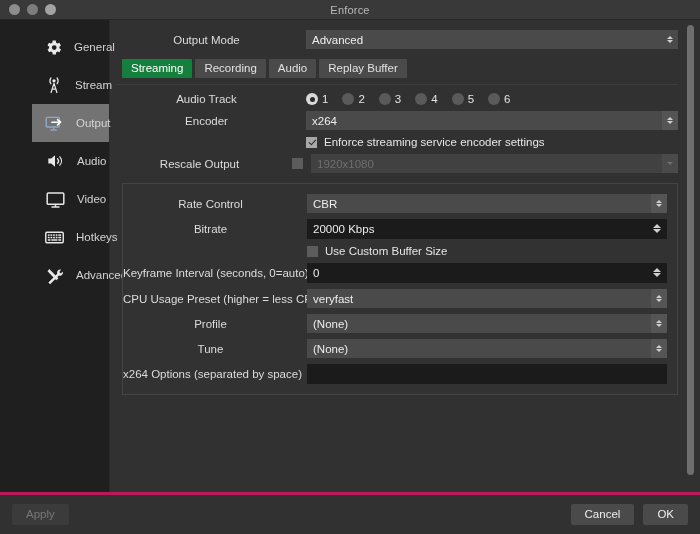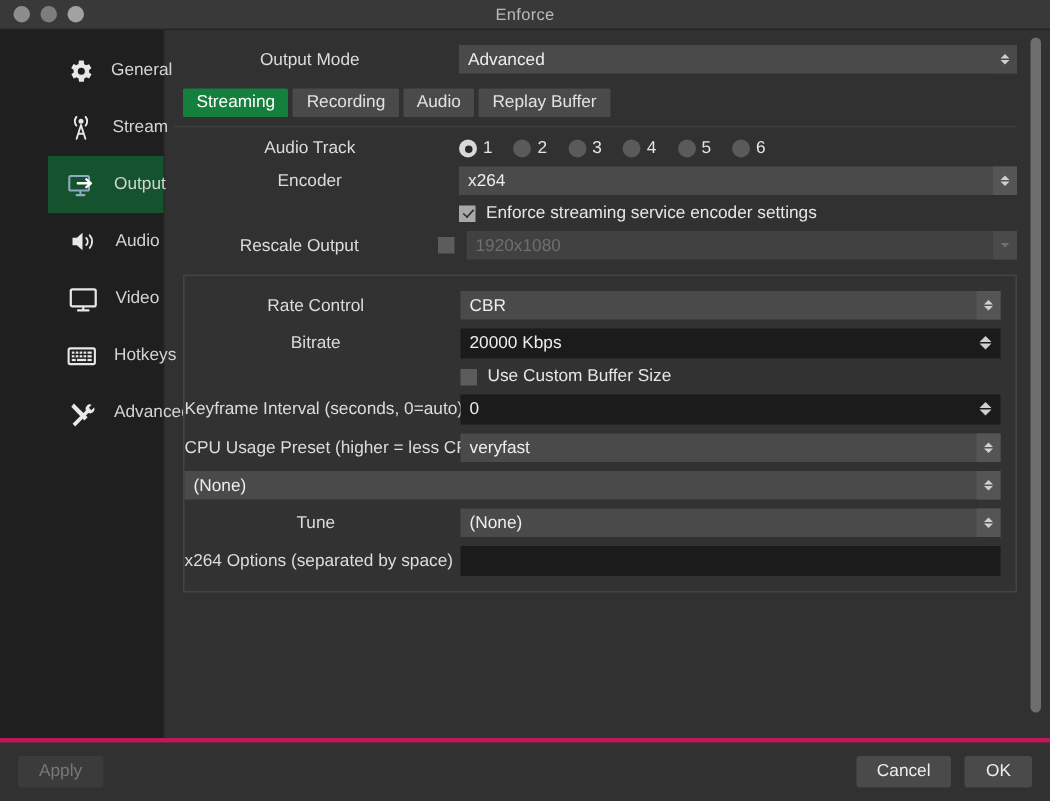--- a/index.html
+++ b/index.html
@@ -47,21 +47,21 @@
   .side-item {
     height: 38px;
     display: flex; align-items: center;
     padding-left: 12px;
     gap: 11px;
     color: #d4d4d4;
     font-size: 11.5px;
     cursor: default;
     margin-left: 32px;
   }
-  .side-item.active { background: #14532d; }
+  .side-item.active { background: #737373; }
   .side-ico { width: 22px; height: 22px; display:flex; align-items:center; justify-content:center; }
   .side-ico svg { display:block; }
 
   
   .content {
     flex: 1; position: relative;
     padding: 10px 22px 0 6px;
     min-width: 0;
   }
 
@@ -439,20 +439,21 @@
           <div class="combo">
             <span>veryfast</span>
             <span class="spin-ar">
               <span class="chev up"></span>
                 <span class="chev down"></span>
             </span>
           </div>
         </div>
 
         <div class="row">
+          <div class="lbl" style="width:184px;min-width:184px;">Profile</div>
           <div class="combo">
             <span>(None)</span>
             <span class="spin-ar">
               <span class="chev up"></span>
                 <span class="chev down"></span>
             </span>
           </div>
         </div>
 
         <div class="row">

